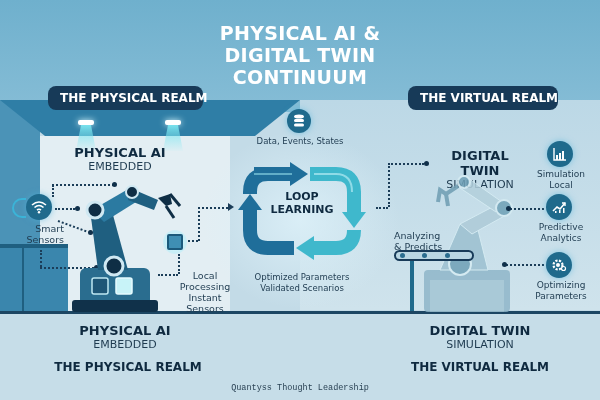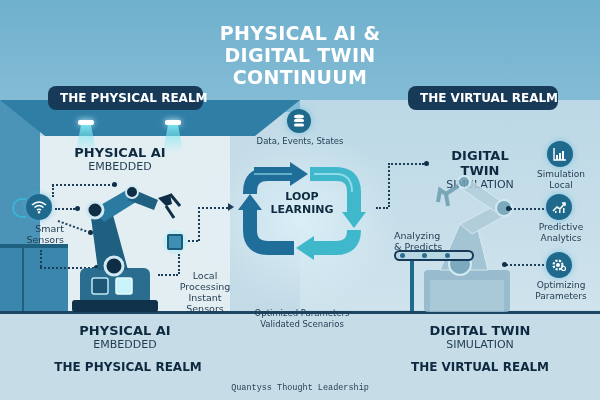--- a/index.html
+++ b/index.html
@@ -192,21 +192,21 @@
   <path d="M62 92 L36 92 Q18 92 18 74 L18 52" stroke="#1f6e9a" stroke-width="14" fill="none"></path>
   <path d="M6 54 L18 38 L30 54 Z" fill="#1f6e9a"></path>
   <path d="M18 38 L18 36 Q18 18 36 18" stroke="#1f6e9a" stroke-width="14" fill="none"></path>
   <path d="M22 18 L60 18" stroke="#8fd9e8" stroke-width="2" fill="none" opacity="0.6"></path>
   <path d="M82 18 L104 18 Q120 18 120 36" stroke="#c5f2f8" stroke-width="2" fill="none" opacity="0.6"></path>
 </svg>
 <div class="abs" style="left:250px; top:190px; width:104px; text-align:center; font-weight:bold; font-size:11px; line-height:13px; color:#0f2a40;">
   <div>LOOP</div>
   <div>LEARNING</div>
 </div>
-<div class="abs" style="left:240px; top:272px; width:124px; text-align:center; font-size:8.5px; line-height:10.5px; color:#1f3b50;margin-top:36px;">
+<div class="abs" style="left:240px; top:272px; width:124px; text-align:center; font-size:8.5px; line-height:10.5px; color:#1f3b50;">
   <div>Optimized Parameters</div>
   <div>Validated Scenarios</div>
 </div>
 
 <div class="abs dotted-h" style="left:376px; top:207px; width:12px;"></div>
 <div class="abs dotted-v" style="left:388px; top:163px; height:44px;"></div>
 <div class="abs dotted-h" style="left:388px; top:163px; width:36px;"></div>
 <div class="abs dot" style="left:424px; top:161px;"></div>
 
 <div class="abs" style="left:430px; top:148px; width:100px;">

